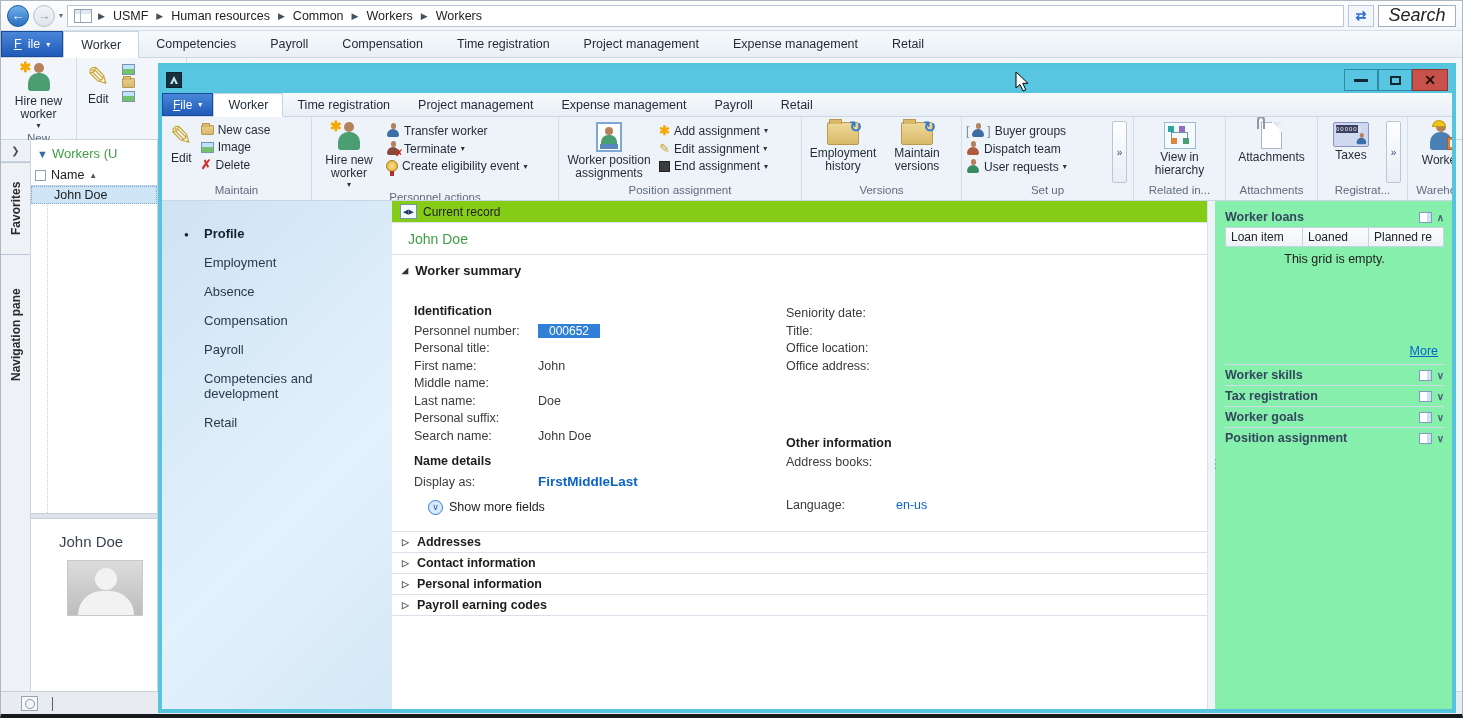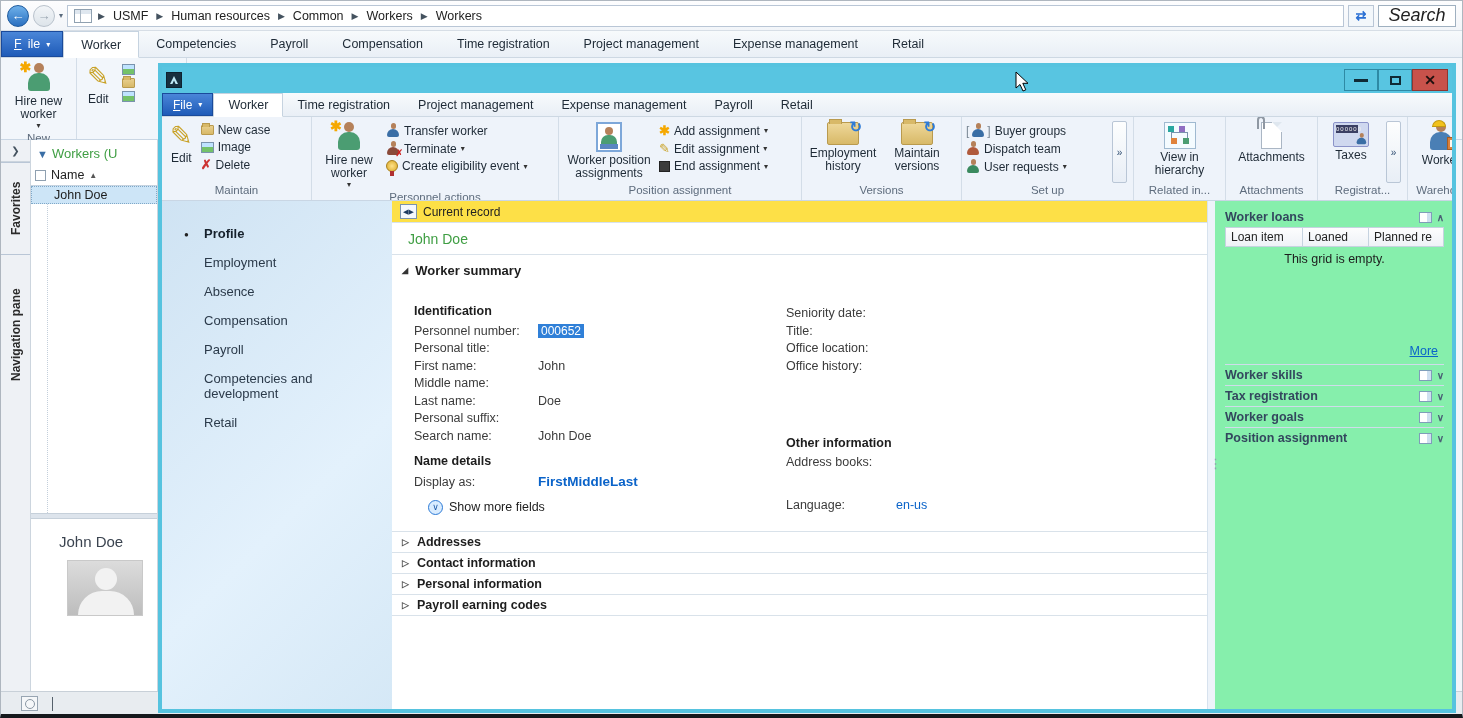--- a/index.html
+++ b/index.html
@@ -191,37 +191,37 @@
 
   
   .dlg-body { flex:1; display:flex; overflow:hidden; }
   .dlg-nav { width:230px; flex:none; background:linear-gradient(135deg,#cfe3f3,#e3f1fc 60%,#d5e8f6);
              padding:18px 0 0 0; }
   .nav-item { position:relative; padding:7px 14px 7px 42px; font-size:13px; color:#2b3a4a; line-height:15px; }
   .nav-item.active { font-weight:bold; color:#16212c; }
   .nav-item.active::before { content:"●"; position:absolute; left:22px; top:8px; font-size:8px; color:#222; }
 
   .dlg-content { flex:1; background:#fff; display:flex; flex-direction:column; overflow:hidden; }
-  .record-bar { height:22px; background:#fde047; border-bottom:1px solid #d7e2ee; display:flex;
+  .record-bar { height:22px; background:#84cc16; border-bottom:1px solid #d7e2ee; display:flex;
                 align-items:center; gap:6px; padding-left:8px; font-size:12px; color:#222; flex:none; }
   .recnav-ic { width:17px; height:15px; border:1px solid #7a93ad; background:#f4f8fc; color:#1d3a5f;
                font-size:7px; display:flex; align-items:center; justify-content:center; letter-spacing:0; }
   .rec-name { color:#3f9e43; font-size:14px; padding:8px 0 7px 16px; border-bottom:1px solid #d9e2ea; }
   .sect-hdr { display:flex; align-items:center; gap:7px; padding:8px 0 4px 10px;
               font-size:13px; font-weight:bold; color:#1d1d1d; }
   .tri { font-size:8px; color:#333; }
   .fields { display:flex; padding:22px 0 0 22px; font-size:12.5px; color:#3b3b3b; }
   .fcol-l { width:372px; flex:none; }
   .fcol-r { flex:1; }
   .fh { font-weight:bold; color:#1d1d1d; height:18px; }
   .frow { display:flex; height:17.5px; align-items:center; }
   .flbl { width:124px; flex:none; }
   .flbl-r { width:110px; flex:none; }
   .fval {}
-  .sel-val { background:#3080d8; color:#fff; padding:0 3px; font-size:12px; }
+  .sel-val { background:#3080d8; color:#fff; padding:0 11px; font-size:12px; }
   .blue-bold { color:#0a63c9; font-weight:bold; }
   .blue-val { color:#0a63c9; }
   .showmore { display:flex; align-items:center; gap:6px; margin:8px 0 0 14px; font-size:12.5px; color:#1d1d1d; }
   .circ-chev { width:15px; height:15px; border-radius:50%; border:1px solid #2e7bd6; background:#d9ecff;
                color:#1d5aa8; font-size:9px; display:flex; align-items:center; justify-content:center; }
   .collapse-list { margin-top:16px; border-top:1px solid #d9e2ea; }
   .collapse-row { display:flex; align-items:center; gap:8px; height:21px; padding-left:10px;
                   border-bottom:1px solid #d9e2ea; font-size:12.5px; font-weight:bold; color:#1d1d1d; }
   .wtri { font-size:9px; color:#555; }
 
@@ -632,21 +632,21 @@
             <div class="frow" style="height:18px">
               <span class="flbl-r" style="width:auto">Seniority date:</span>
             </div>
             <div class="frow">
                 <span>Title:</span>
               </div>
             <div class="frow">
                 <span>Office location:</span>
               </div>
             <div class="frow">
-                <span>Office history:</span>
+                <span>Office address:</span>
               </div>
             <div class="fh" style="margin-top:61px">Other information</div>
             <div class="frow">
                 <span>Address books:</span>
               </div>
             <div class="frow" style="margin-top:24px;height:20px">
               <span class="flbl-r">Language:</span>
               <span class="fval blue-val">en-us</span>
             </div>
           </div>

